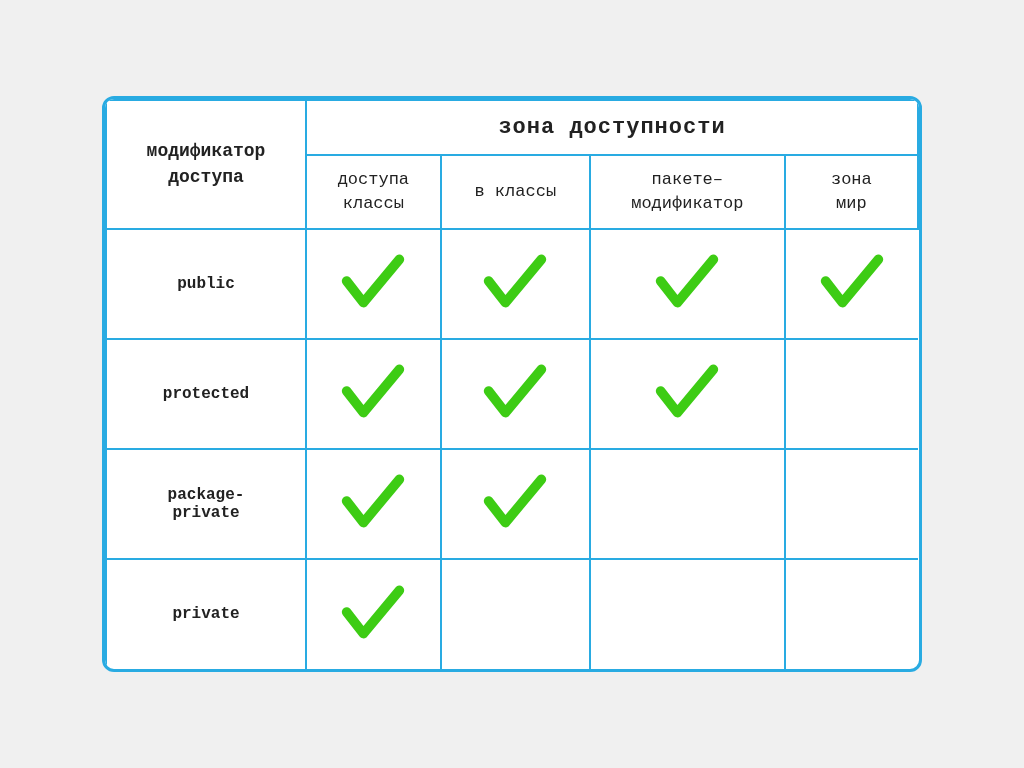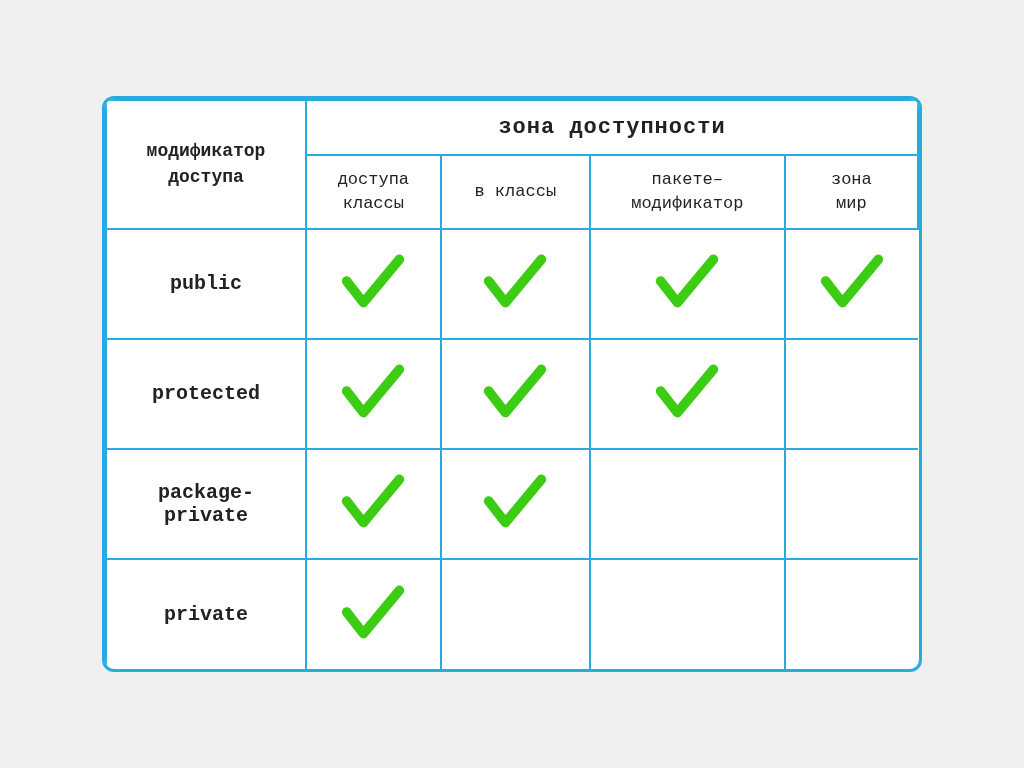--- a/index.html
+++ b/index.html
@@ -62,21 +62,21 @@
 
     .header-sub {
       font-size: 17px;
       font-weight: normal;
       color: #222;
       line-height: 1.4;
       padding: 12px 8px;
     }
 
     .modifier-cell {
-      font-size: 20px;
+      font-size: 16px;
       font-weight: bold;
       font-family: 'Courier New', Courier, monospace;
       color: #222;
       width: 200px;
       height: 110px;
       text-align: center;
       vertical-align: middle;
       border-right: 2px solid #29abe2;
       border-bottom: 2px solid #29abe2;
     }

